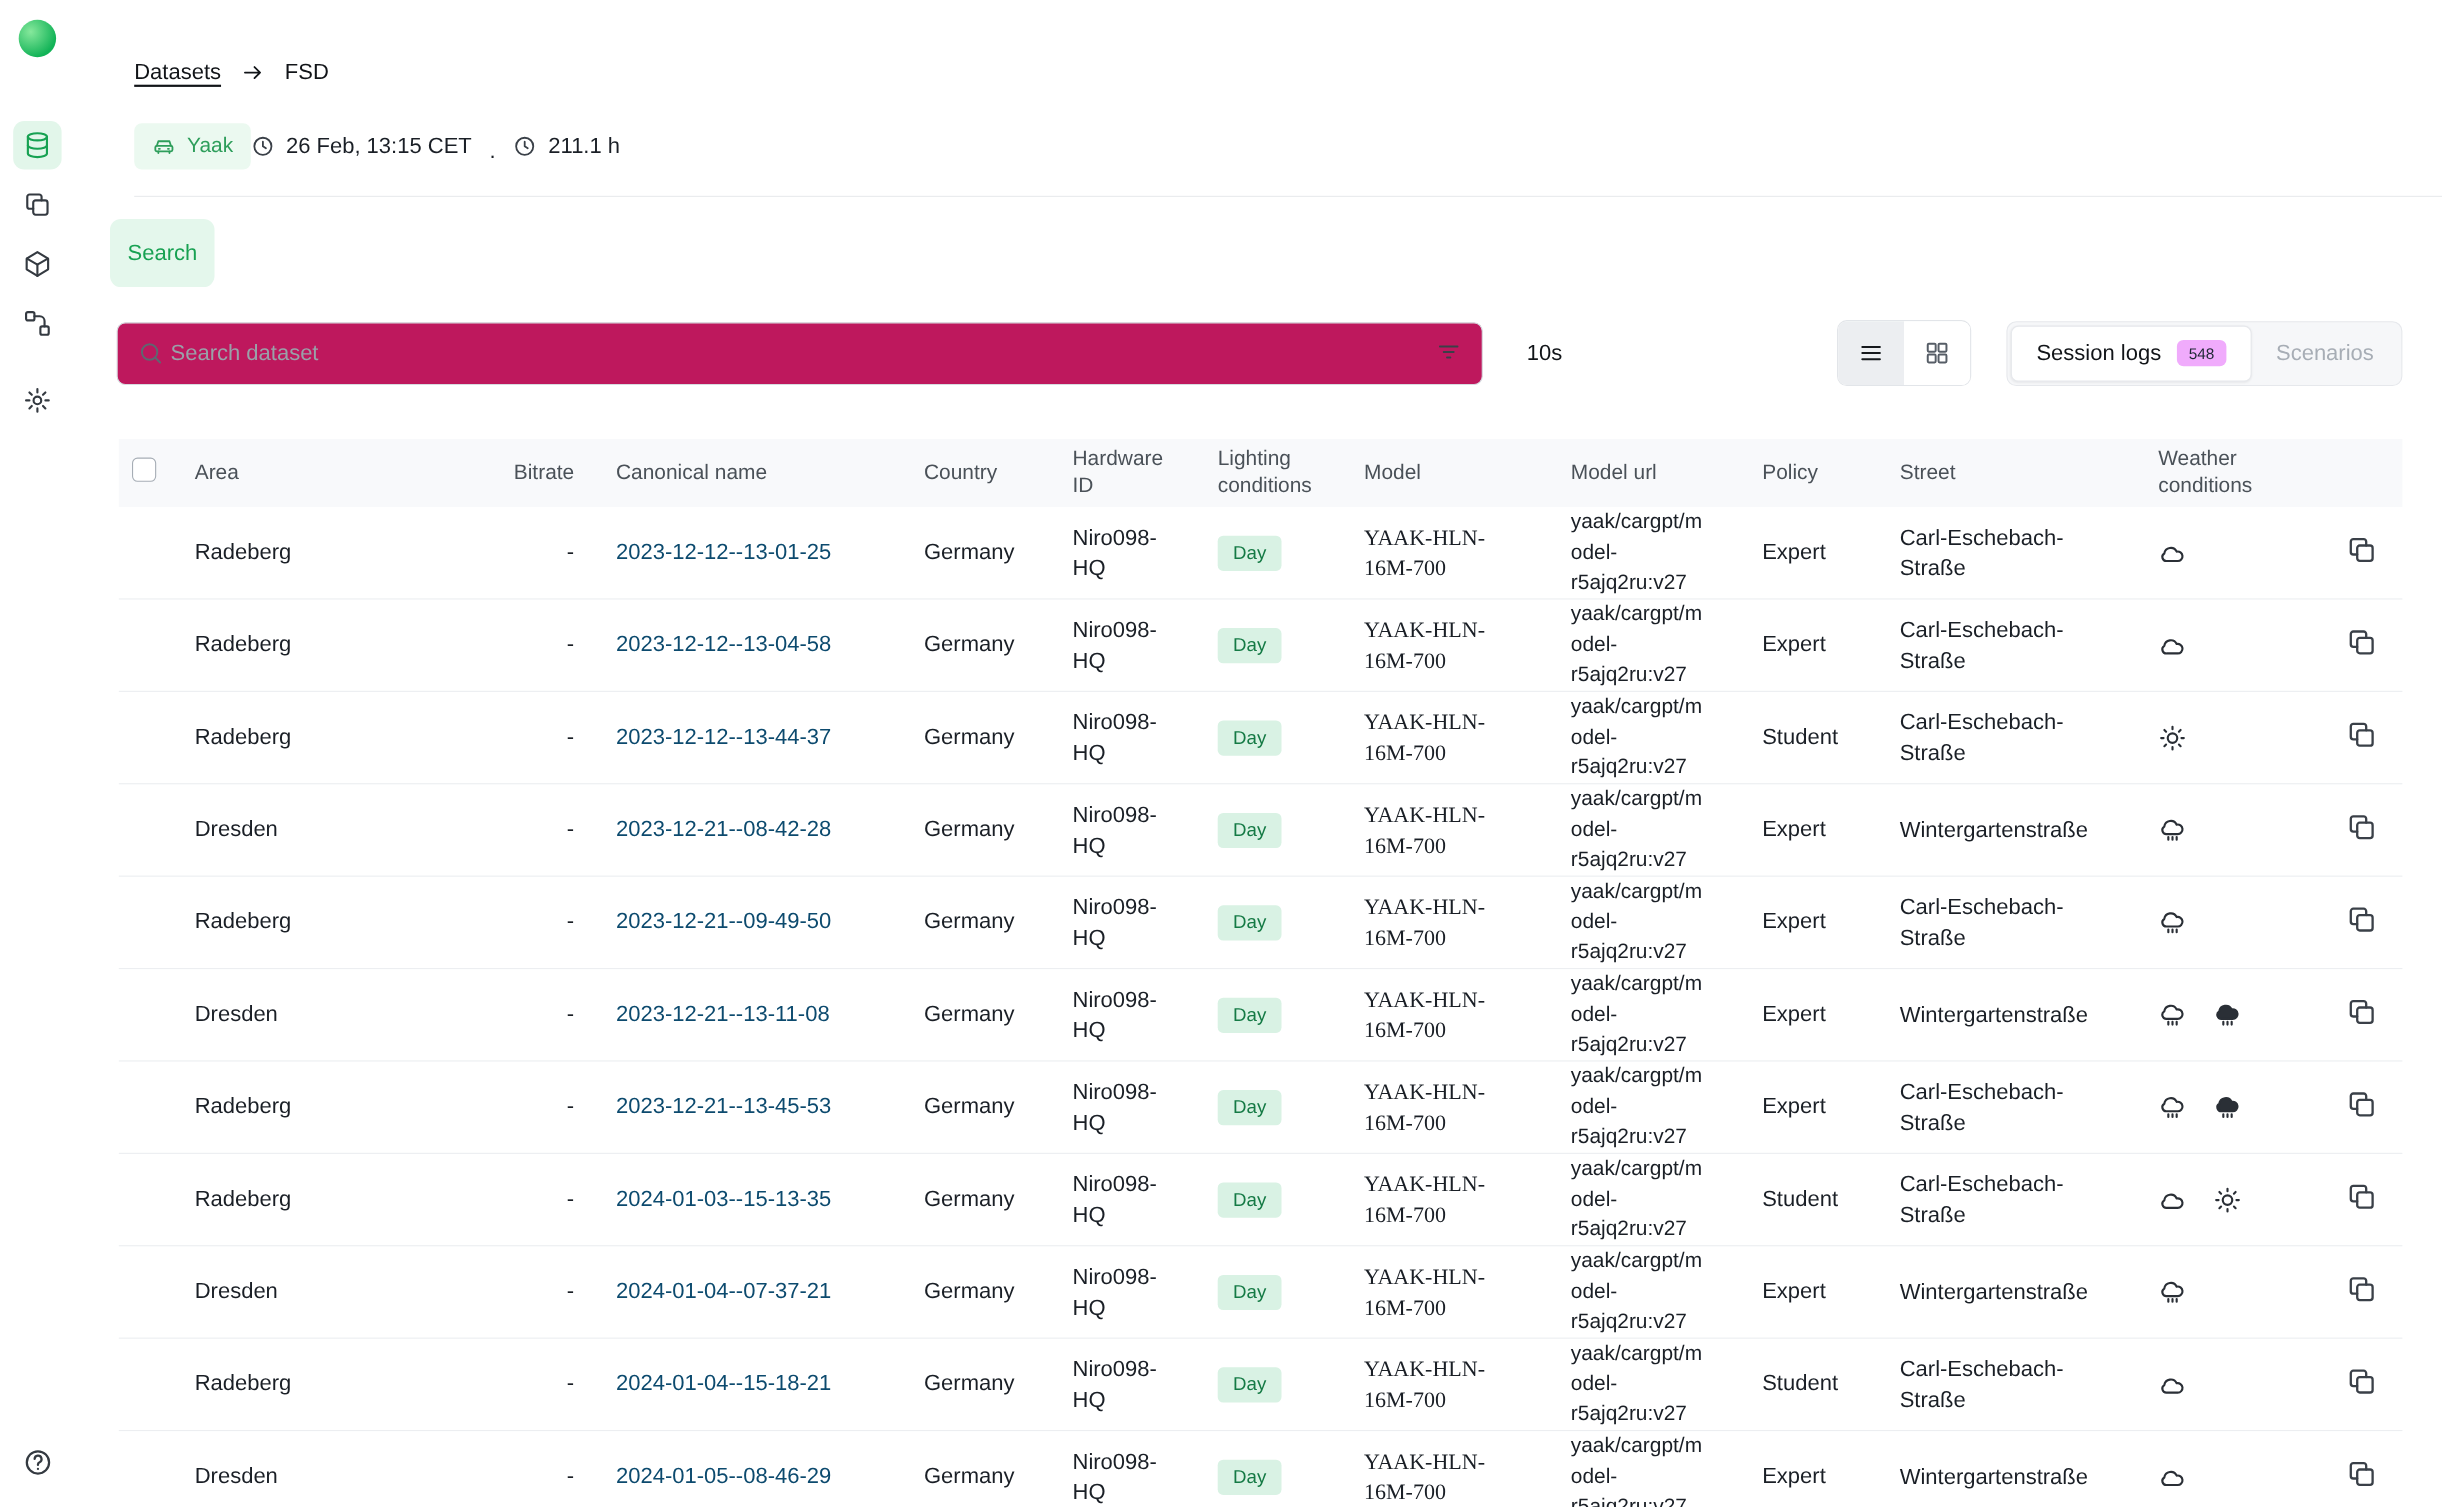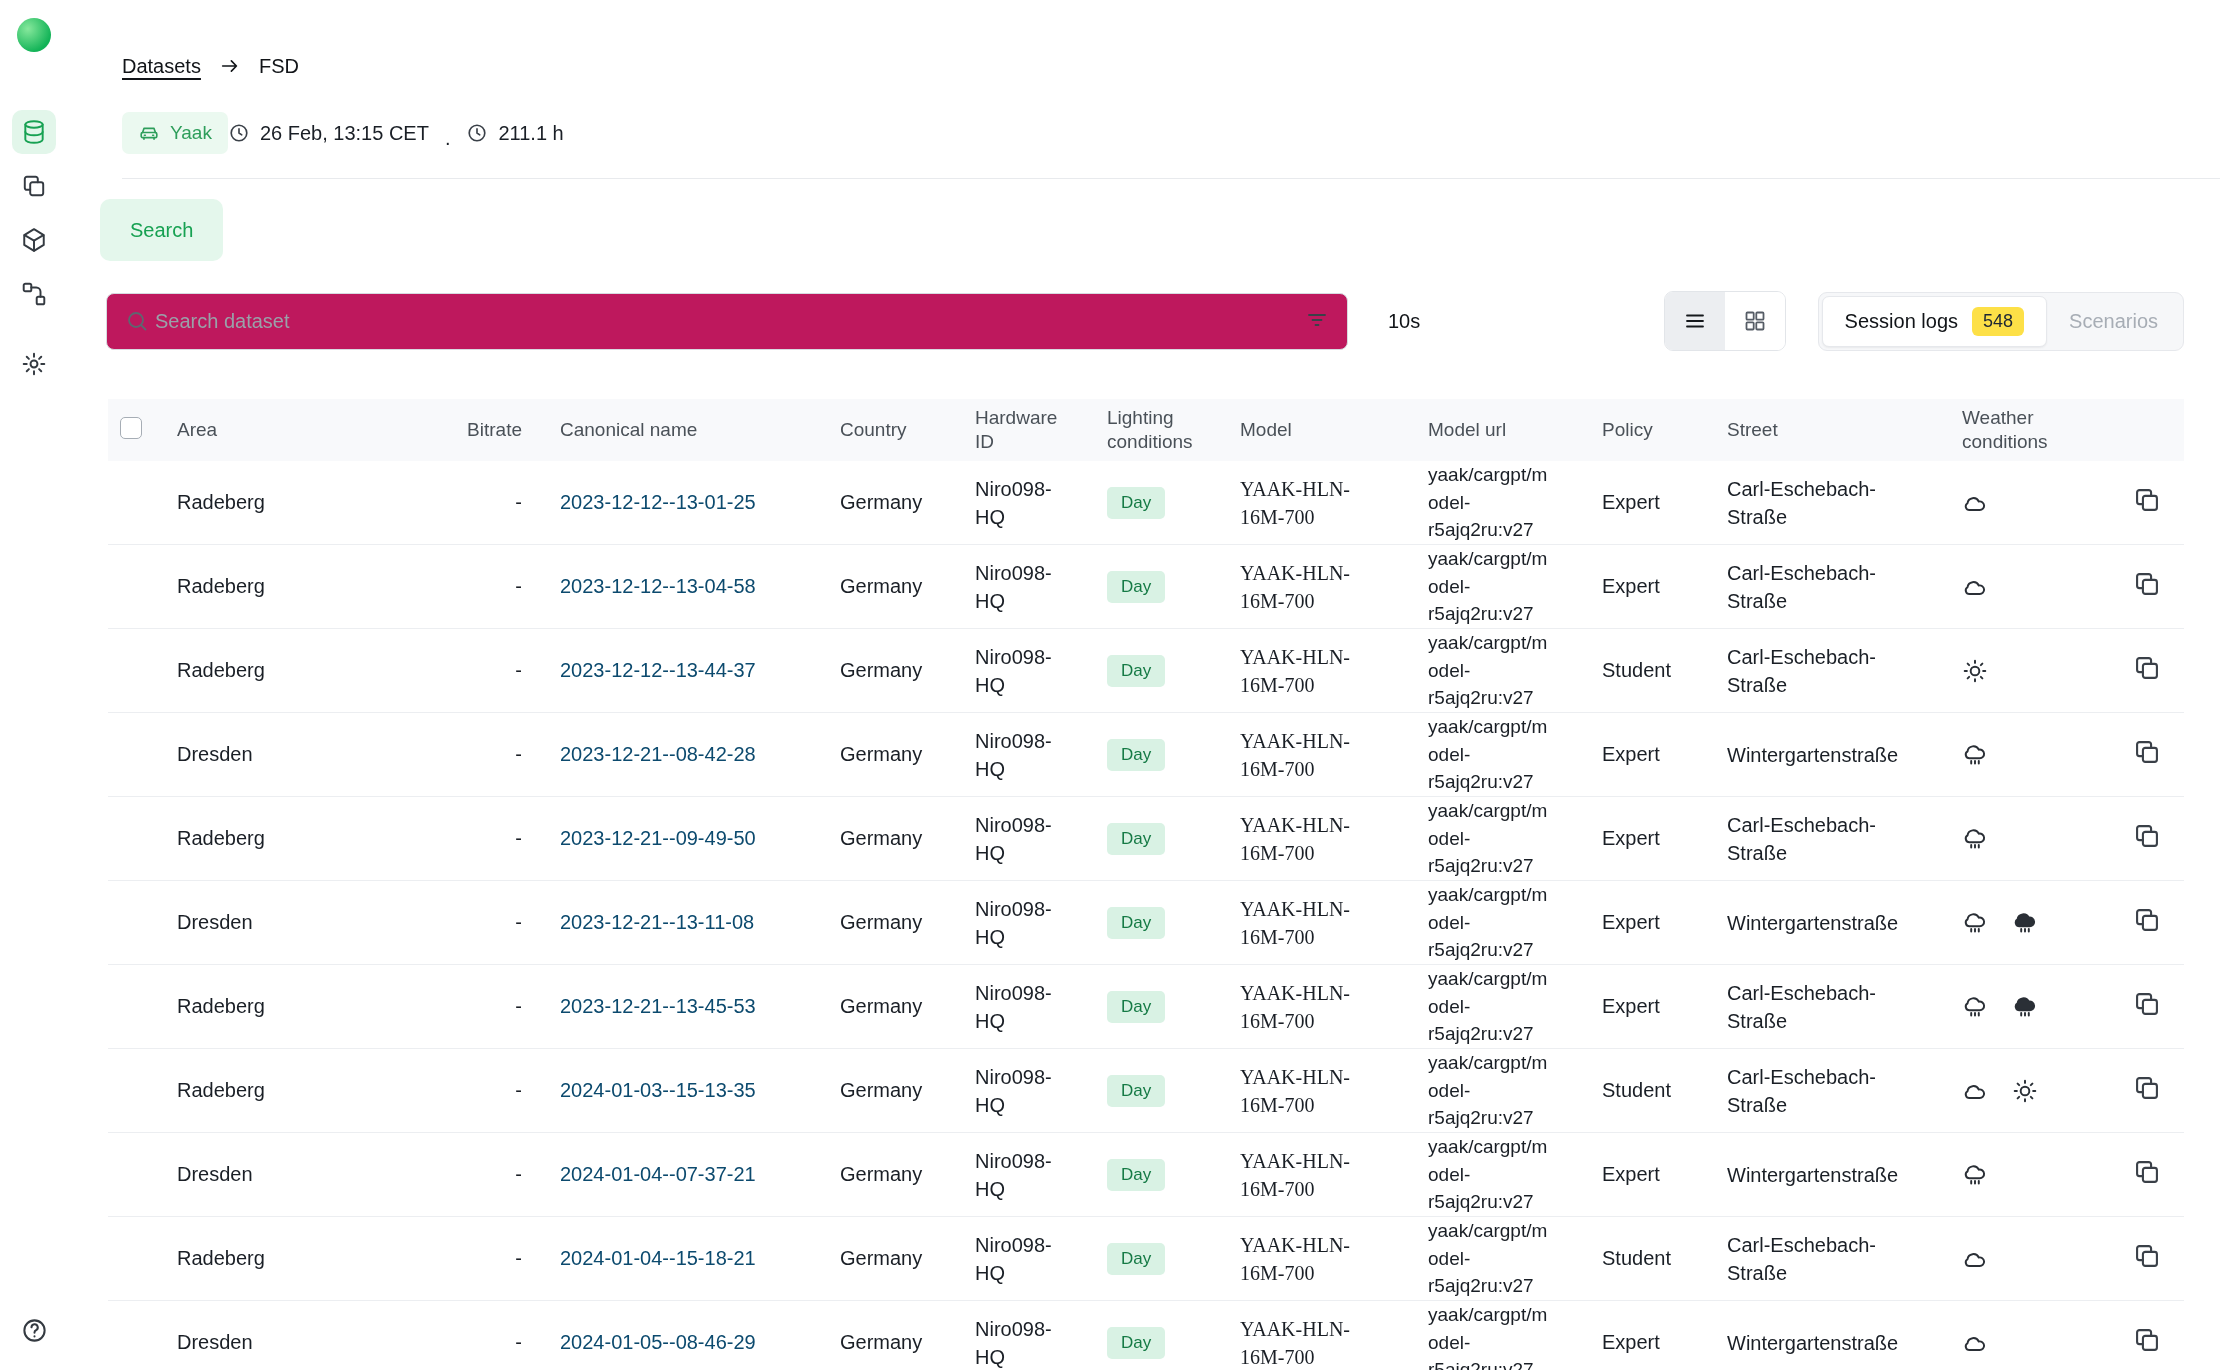--- a/index.html
+++ b/index.html
@@ -57,21 +57,21 @@
   .meta-item .icon { width: 22px; height: 22px; color: #3a4048; }
   .meta-item:nth-of-type(2) { margin-left: 38px; }
   .meta-sep { margin: 10px 0 0 16px; color: #1a1f26; font-size: 20px; margin-right: 0; }
   .meta-row .meta-item + .meta-sep + .meta-item { margin-left: 16px; text-align: center; }
 
   .header-divider { margin: 24px -36px 0 22px; border: none; border-top: 1px solid #e8eaed; }
 
   .tabs { margin-top: 20px; display: flex; align-items: center; }
   .tab {
     border: none; background: transparent; font-family: inherit; cursor: pointer;
-    height: 62px; padding: 0 30px; font-size: 20px; color: #565d66; border-radius: 10px;
+    height: 62px; padding: 0 16px; font-size: 20px; color: #565d66; border-radius: 10px;
   }
   .tab.active { background: #e4f7ec; color: #17a152; font-weight: 500; }
   .tab + .tab { margin-left: 18px; }
 
   
   .toolbar { margin-top: 30px; display: flex; align-items: center; }
   .search-box {
     width: 1242px; height: 57px; border: 1px solid #d7dbe0; border-radius: 8px;
     display: flex; align-items: center; padding: 0 18px; gap: 6px; background: #be185d;
     margin-left: 6px;
@@ -97,21 +97,21 @@
   .segmented {
     margin-left: 32px; height: 59px; background: #f6f7f9; border: 1px solid #e6e8ec;
     border-radius: 9px; padding: 3px; display: flex; align-items: stretch;
   }
   .seg {
     border: none; background: transparent; font-family: inherit; cursor: pointer;
     display: flex; align-items: center; gap: 14px; padding: 0 22px;
     font-size: 20px; color: #a7adb5; border-radius: 7px;
   }
   .seg.active { background: #ffffff; color: #111418; border: 1px solid #e6e8ec; box-shadow: 0 1px 2px rgba(0,0,0,.06); }
-  .count-badge { background: #fde047; color: #1d2633; font-size: 18px; padding: 4px 11px; border-radius: 6px; }
+  .count-badge { background: #f0abfc; color: #1d2633; font-size: 14px; padding: 4px 11px; border-radius: 6px; }
 
   
   .table { margin-top: 48px; margin-left: 8px; }
   .grid-row {
     display: grid;
     grid-template-columns: 69px 279px 104px 280px 135px 132px 133px 188px 174px 125px 235px 171px 1fr;
     align-items: center;
   }
   .thead { background: #f8f9fb; height: 62px; font-size: 19px; color: #4a5158; }
   .cell { padding-right: 16px; min-width: 0; }

